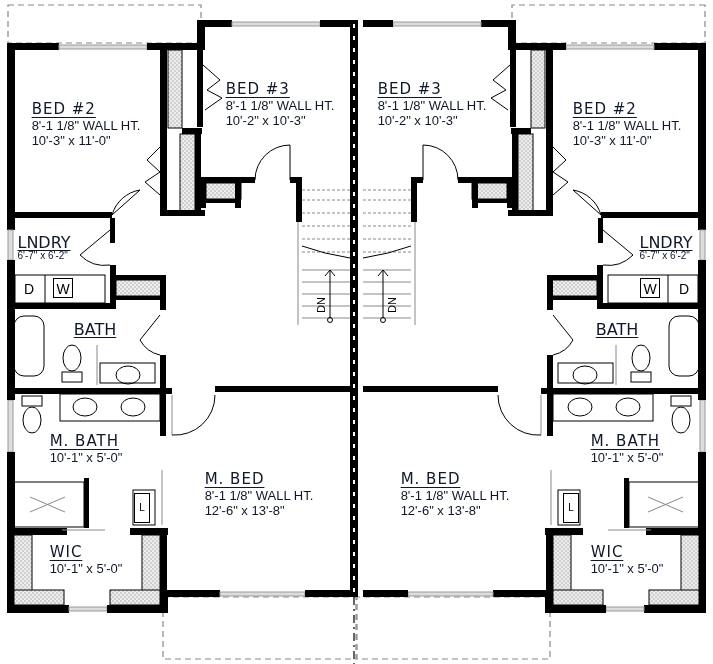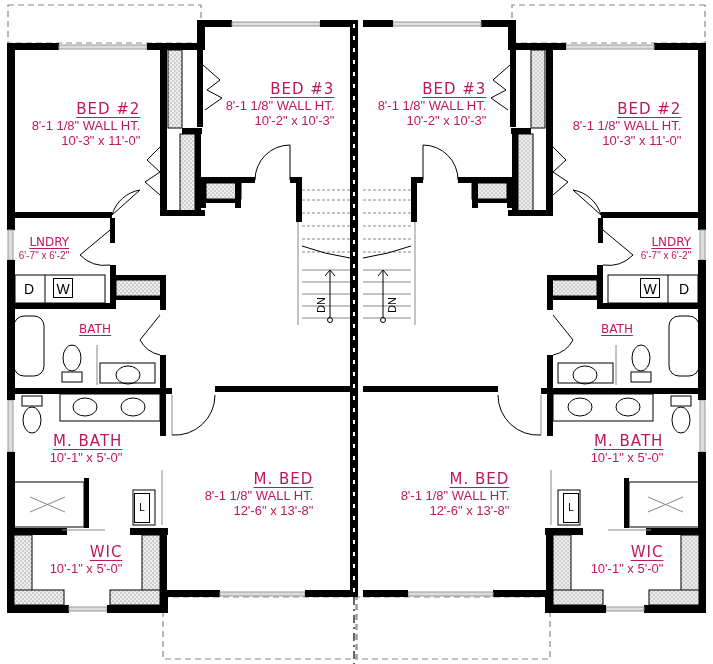--- a/index.html
+++ b/index.html
@@ -4,25 +4,25 @@
 <style>
   html, body { margin: 0; padding: 0; background: #ffffff; }
   body { width: 713px; height: 664px; overflow: hidden; position: relative; font-family: "Liberation Sans", sans-serif; }
   svg { position: absolute; left: 0; top: 0; }
   .wall { fill: #000; }
   .thin { stroke: #000; stroke-width: 1; fill: none; }
   .grey { stroke: #888; stroke-width: 1; fill: none; }
   .dash { stroke: #888; stroke-width: 1.2; fill: none; stroke-dasharray: 6 4; }
   .hatch { fill: url(#hatch); stroke: #000; stroke-width: 1; }
   .window { fill: #ddd; stroke: #999; stroke-width: 1; }
-  .label { position: absolute; text-align: right; color: #be185d; white-space: nowrap; transform: translateX(-50%); }
+  .label { position: absolute; text-align: left; color: #0f172a; white-space: nowrap; transform: translateX(-50%); }
   .room-name { font-family: "DejaVu Sans", sans-serif; font-size: 15px; letter-spacing: 1px; text-decoration: underline; text-underline-offset: 3px; display: block; line-height: 18px; }
   .room-sub { font-size: 13px; display: block; line-height: 15px; }
   .room-dim { font-size: 13px; display: block; line-height: 15px; }
-  .small-name { font-family: "DejaVu Sans", sans-serif; font-size: 12px; text-decoration: underline; text-underline-offset: 2px; display: block; line-height: 15px; }
+  .small-name { font-family: "DejaVu Sans", sans-serif; font-size: 16px; text-decoration: underline; text-underline-offset: 2px; display: block; line-height: 15px; }
   .small-dim { font-size: 10px; display: block; line-height: 12px; }
   .appl { position: absolute; font-size: 14px; text-align: center; width: 20px; height: 20px; line-height: 20px; transform: translate(-50%, -50%); }
   .appl.boxed { border: 1px solid #000; width: 18px; height: 18px; }
   .dn { position: absolute; font-size: 11px; transform: translate(-50%,-50%) rotate(-90deg); }
   .lbox { position: absolute; font-size: 10px; width: 14px; height: 28px; border: 1px solid #000; text-align: center; line-height: 28px; }
 </style>
 </head>
 <body>
 
 <svg width="713" height="664" viewBox="0 0 713 664">

